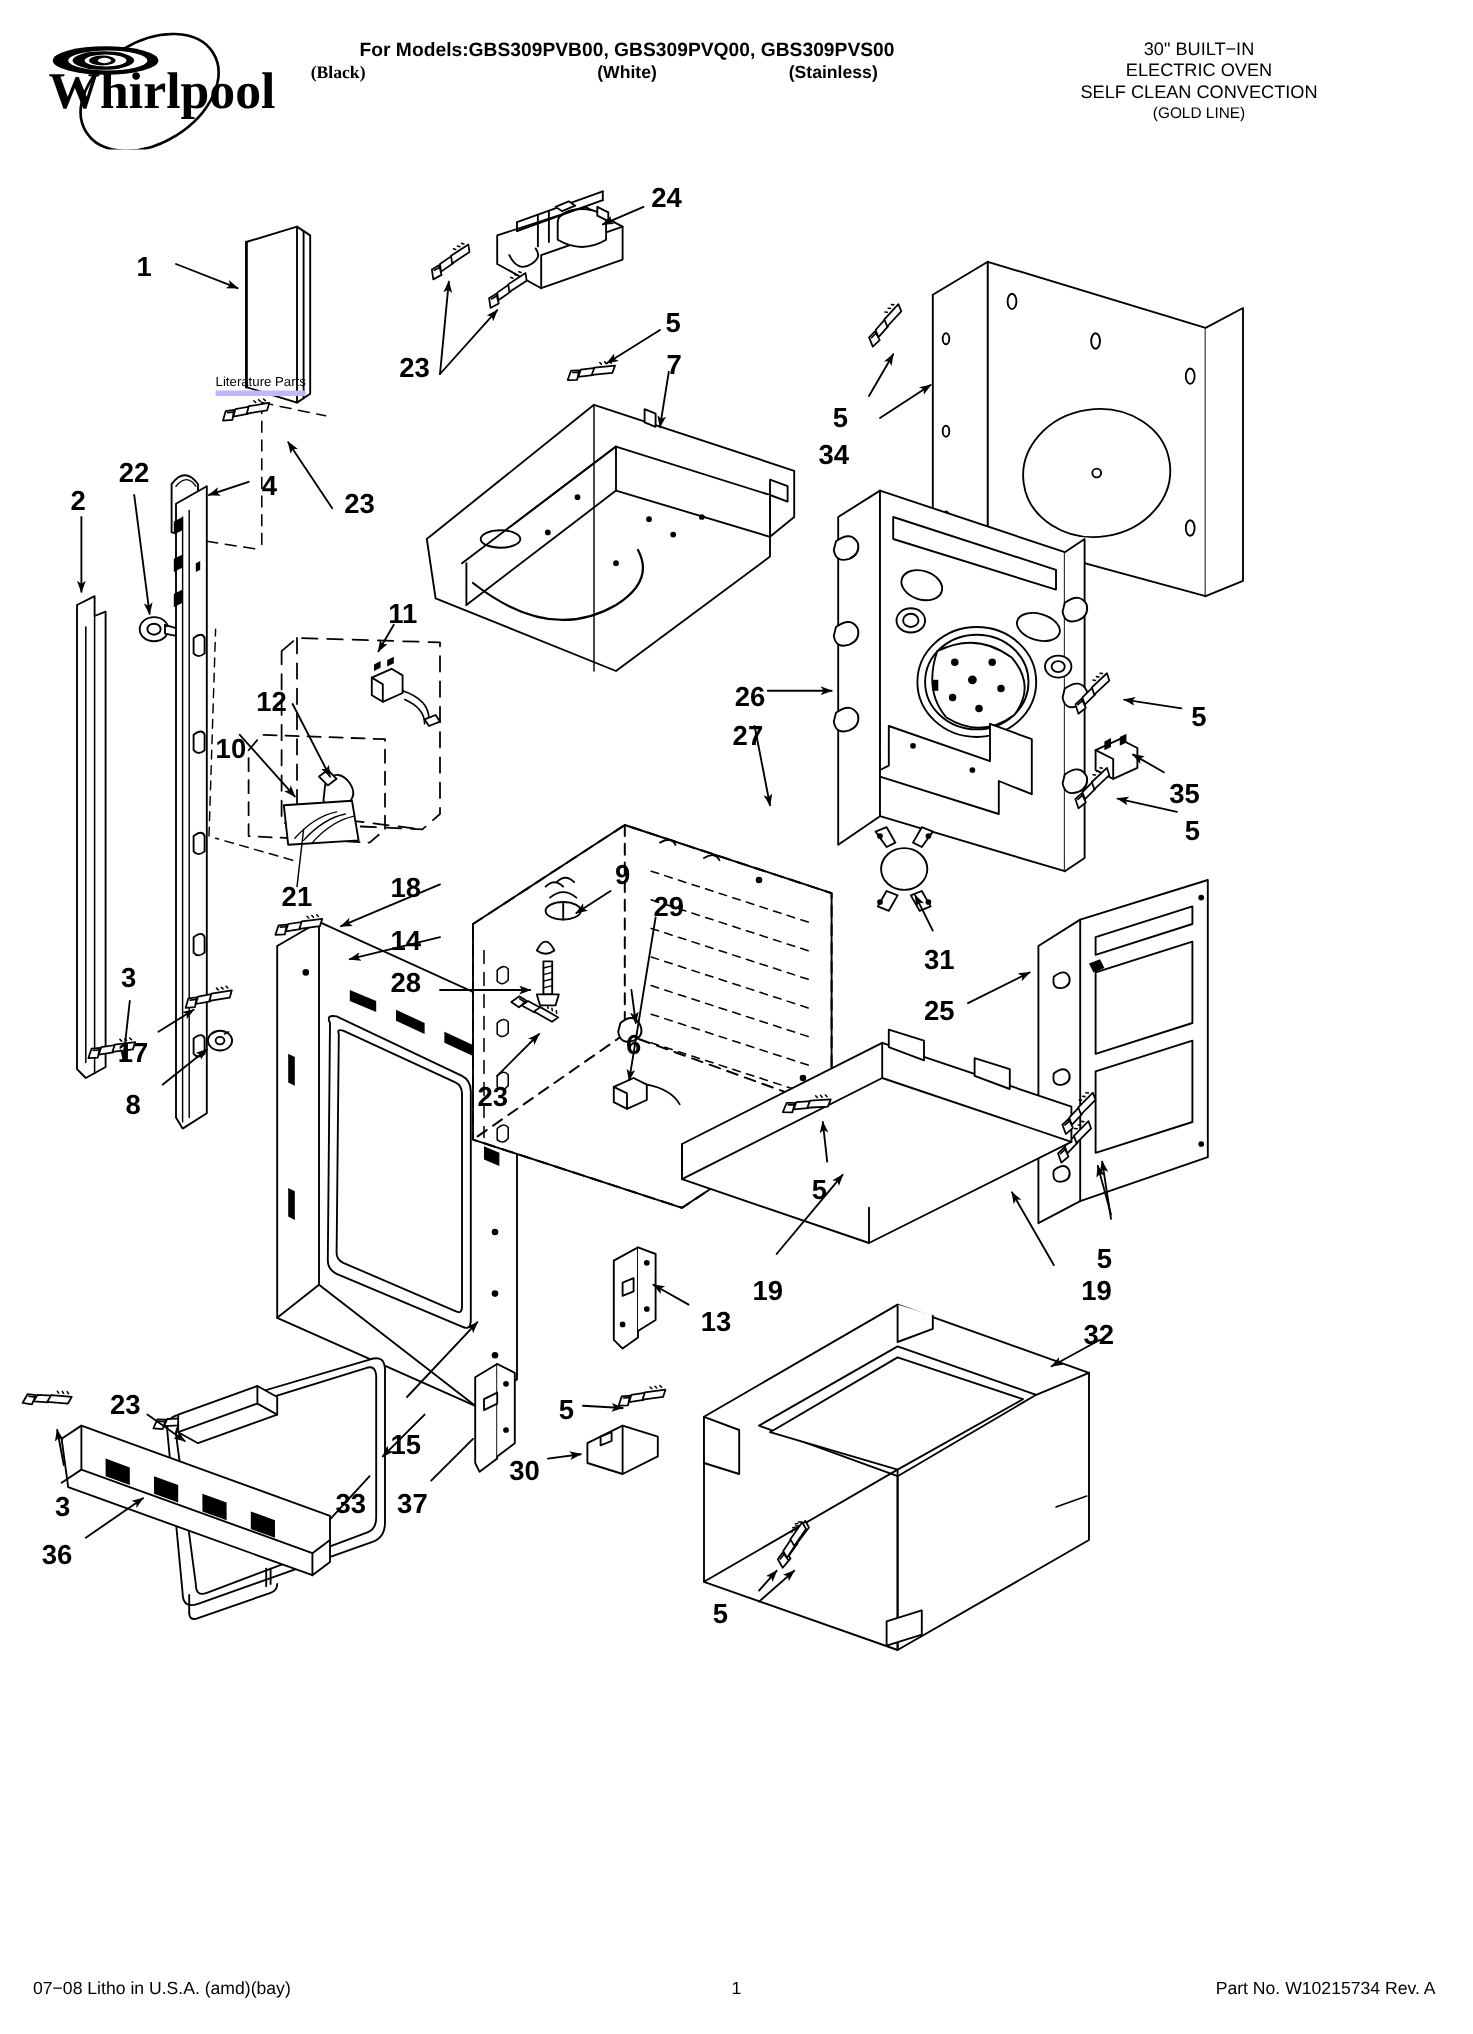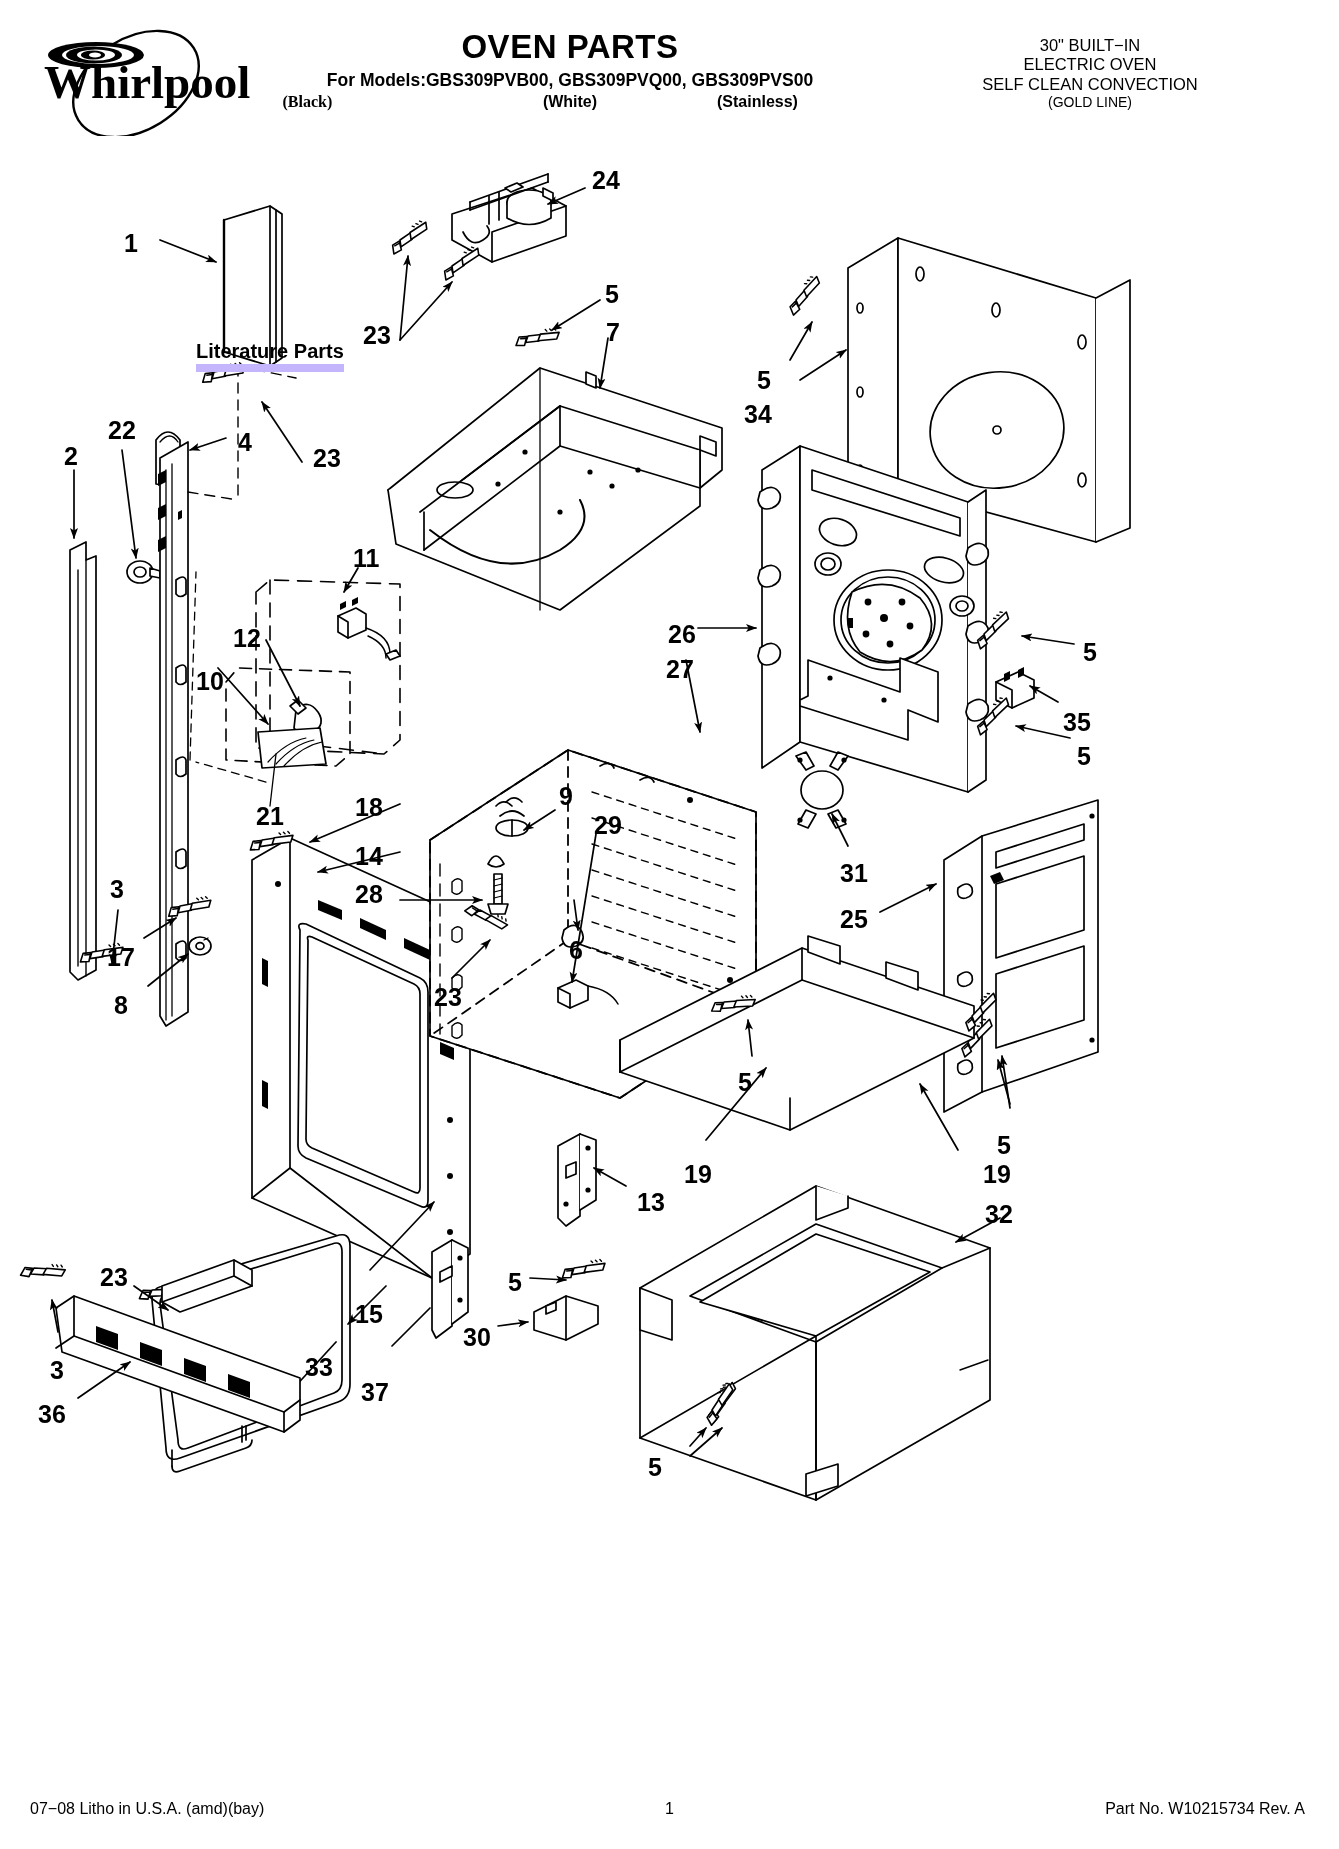--- a/index.html
+++ b/index.html
@@ -29,21 +29,21 @@
   .f-left{position:absolute;left:30px;top:0;}
   .f-mid{position:absolute;left:0;right:0;top:0;text-align:center;}
   .f-right{position:absolute;right:34px;top:0;}
 
   
   .canvas{position:absolute;left:0;top:140px;width:1339px;height:1650px;}
   .canvas svg{display:block;}
 
   .cap{position:absolute;font-size:25px;font-weight:bold;font-family:"Liberation Sans",sans-serif;
        line-height:1;white-space:nowrap;}
-  .caption-lit{position:absolute;font-size:20px;font-weight:bold;border-bottom:8px solid #c4b5fd;
+  .caption-lit{position:absolute;font-size:12px;font-weight:normal;border-bottom:5px solid #c4b5fd;
        padding-bottom:1px;white-space:nowrap;}
 </style>
 </head>
 <body>
 
 <div class="page">
 
   <div class="logo-wrap">
     <svg width="240" height="108" viewBox="0 0 240 108">
 
@@ -55,21 +55,20 @@
         <ellipse cx="76" cy="27" rx="28" ry="8.5" fill="#000"></ellipse>
         <ellipse cx="78" cy="27" rx="19" ry="5.5" fill="#fff"></ellipse>
         <ellipse cx="75" cy="27" rx="12" ry="4.6" fill="#000"></ellipse>
         <ellipse cx="77" cy="27" rx="6" ry="2.4" fill="#fff"></ellipse>
       </g>
       <text x="26" y="70" font-family="'Liberation Serif',serif" font-size="47" font-weight="bold" fill="#000">Whirlpool</text>
     </svg>
   </div>
 
   <div class="title-block">
-    <div class="title-main">OVEN PARTS</div>
     <div class="title-models">For Models:GBS309PVB00, GBS309PVQ00, GBS309PVS00</div>
     <div class="models-row">
       <span class="mw1">(Black)</span>
       <span class="mw2">(White)</span>
       <span class="mw3">(Stainless)</span>
     </div>
   </div>
 
   <div class="spec-block">
     <div>30" BUILT−IN</div>
@@ -576,21 +575,21 @@
       <div class="cap" style="left:840px;top:767px">25</div>
       <div class="cap" style="left:738px;top:930px">5</div>
       <div class="cap" style="left:684px;top:1022px">19</div>
       <div class="cap" style="left:997px;top:993px">5</div>
       <div class="cap" style="left:983px;top:1022px">19</div>
       <div class="cap" style="left:985px;top:1062px">32</div>
       <div class="cap" style="left:637px;top:1050px">13</div>
       <div class="cap" style="left:355px;top:1162px">15</div>
       <div class="cap" style="left:100px;top:1125px">23</div>
       <div class="cap" style="left:305px;top:1215px">33</div>
-      <div class="cap" style="left:361px;top:1240px">37</div>
+      <div class="cap" style="left:361px;top:1215px">37</div>
       <div class="cap" style="left:463px;top:1185px">30</div>
       <div class="cap" style="left:508px;top:1130px">5</div>
       <div class="cap" style="left:50px;top:1218px">3</div>
       <div class="cap" style="left:38px;top:1262px">36</div>
       <div class="cap" style="left:648px;top:1315px">5</div>
     </div>
 
     <div class="caption-lit" style="left:196px;top:200px">Literature Parts</div>
   </div>
 

